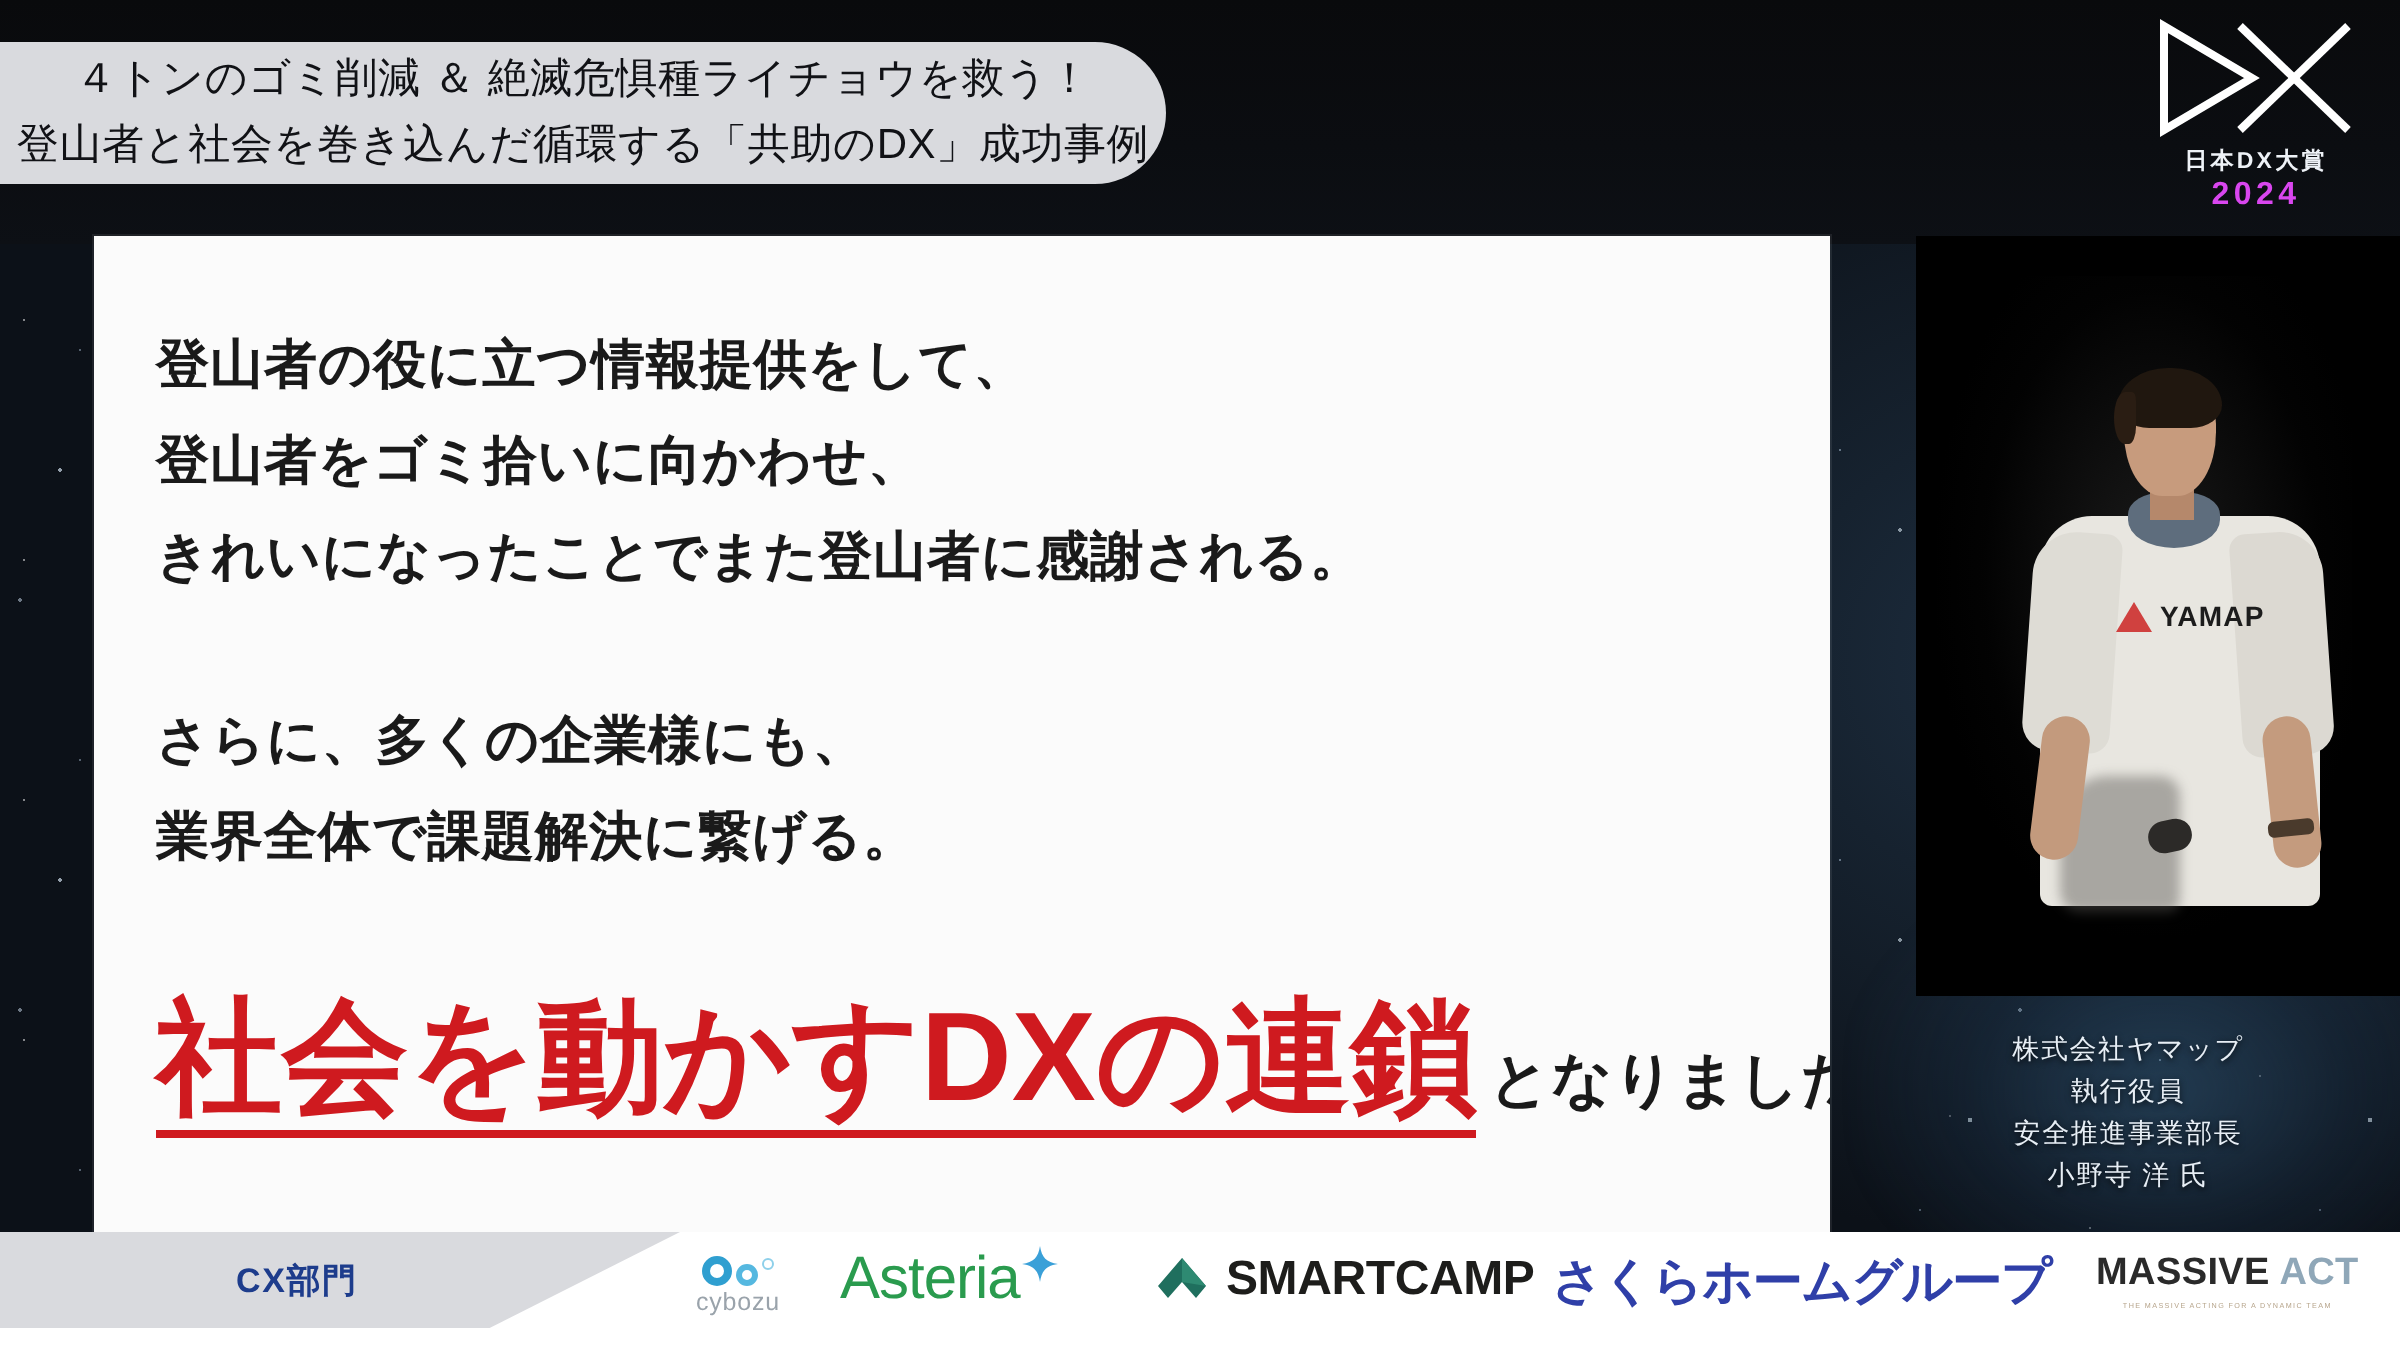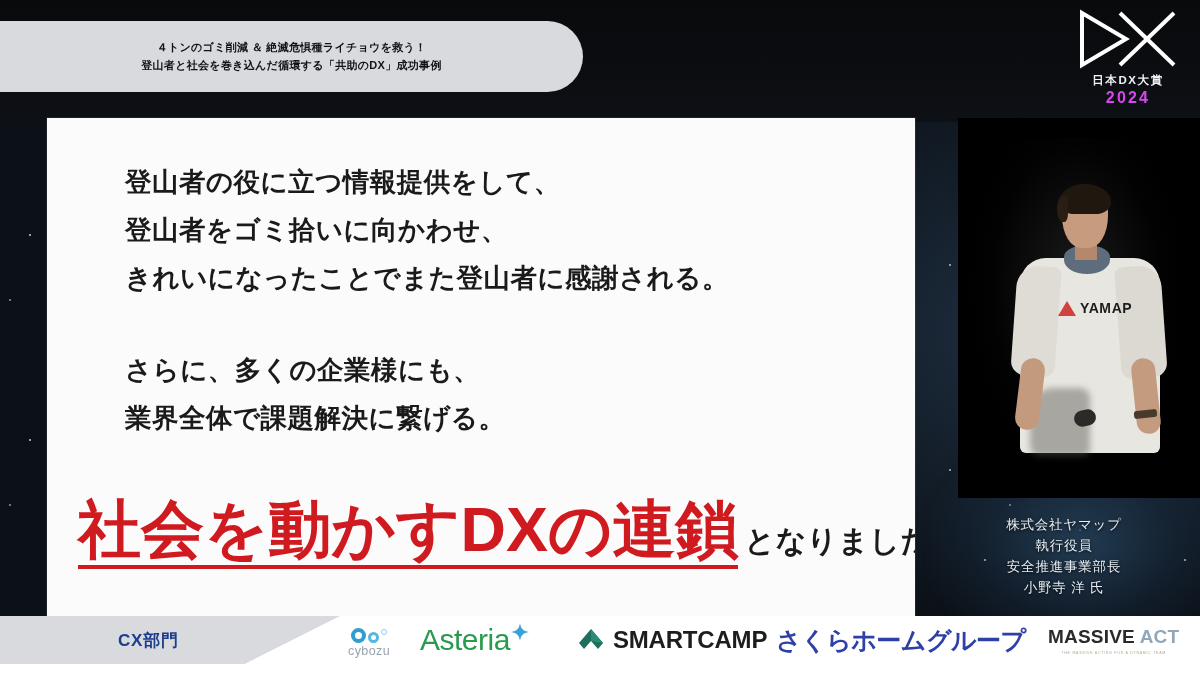--- a/index.html
+++ b/index.html
@@ -79,22 +79,22 @@
     position: absolute; left: -34px; top: 21px;
     width: 617px; height: 71px;
     background: #d9dade;
     border-radius: 36px;
     display: flex; flex-direction: column;
     align-items: center; justify-content: center;
     padding-left: 34px;
   }
   #title-pill .t-line {
     color: #111216;
-    font-weight: 700;
-    font-size: 11px;
+    font-weight: 400;
+    font-size: 21px;
     letter-spacing: .3px;
     line-height: 1.55;
     white-space: nowrap;
   }
 
   
   #award-logo {
     position: absolute; left: 1068px; top: 8px;
     width: 120px; height: 110px;
     display: flex; flex-direction: column; align-items: center;
@@ -119,21 +119,20 @@
   }
   #slide-body { padding: 40px 0 0 31px; }
   .para { margin-bottom: 0; }
   .para .ln {
     color: #1a1a1a;
     font-weight: 700;
     font-size: 26.5px;
     line-height: 48px;
     letter-spacing: .5px;
     white-space: nowrap;
-    margin-left: 47px;
   }
   .gap { height: 44px; }
   .red { color: #d0181f; }
 
   #headline {
     margin-top: 56px;
     display: flex; align-items: baseline; white-space: nowrap;
   }
   #headline .big {
     color: #cf1a1f;

